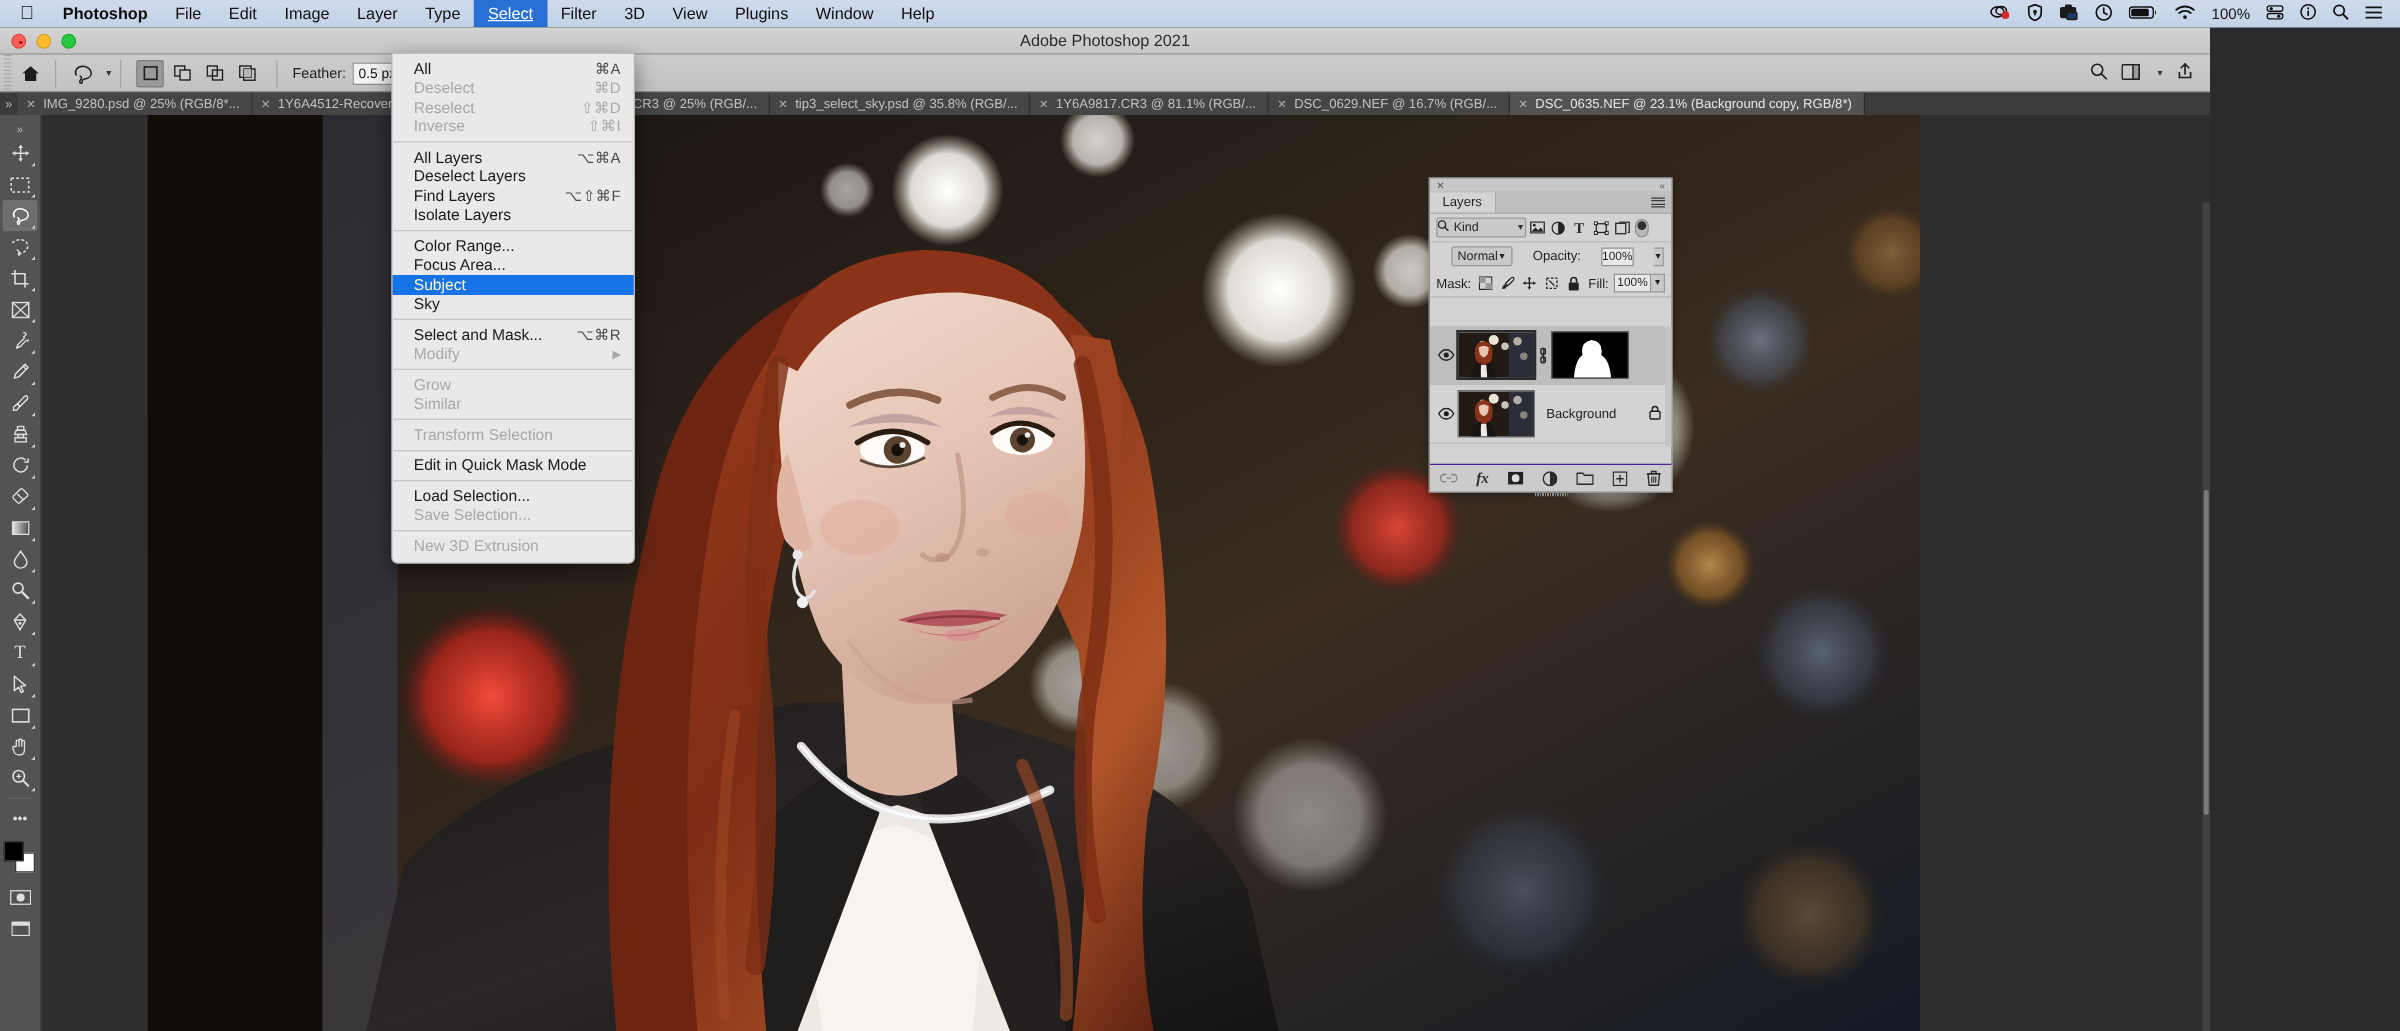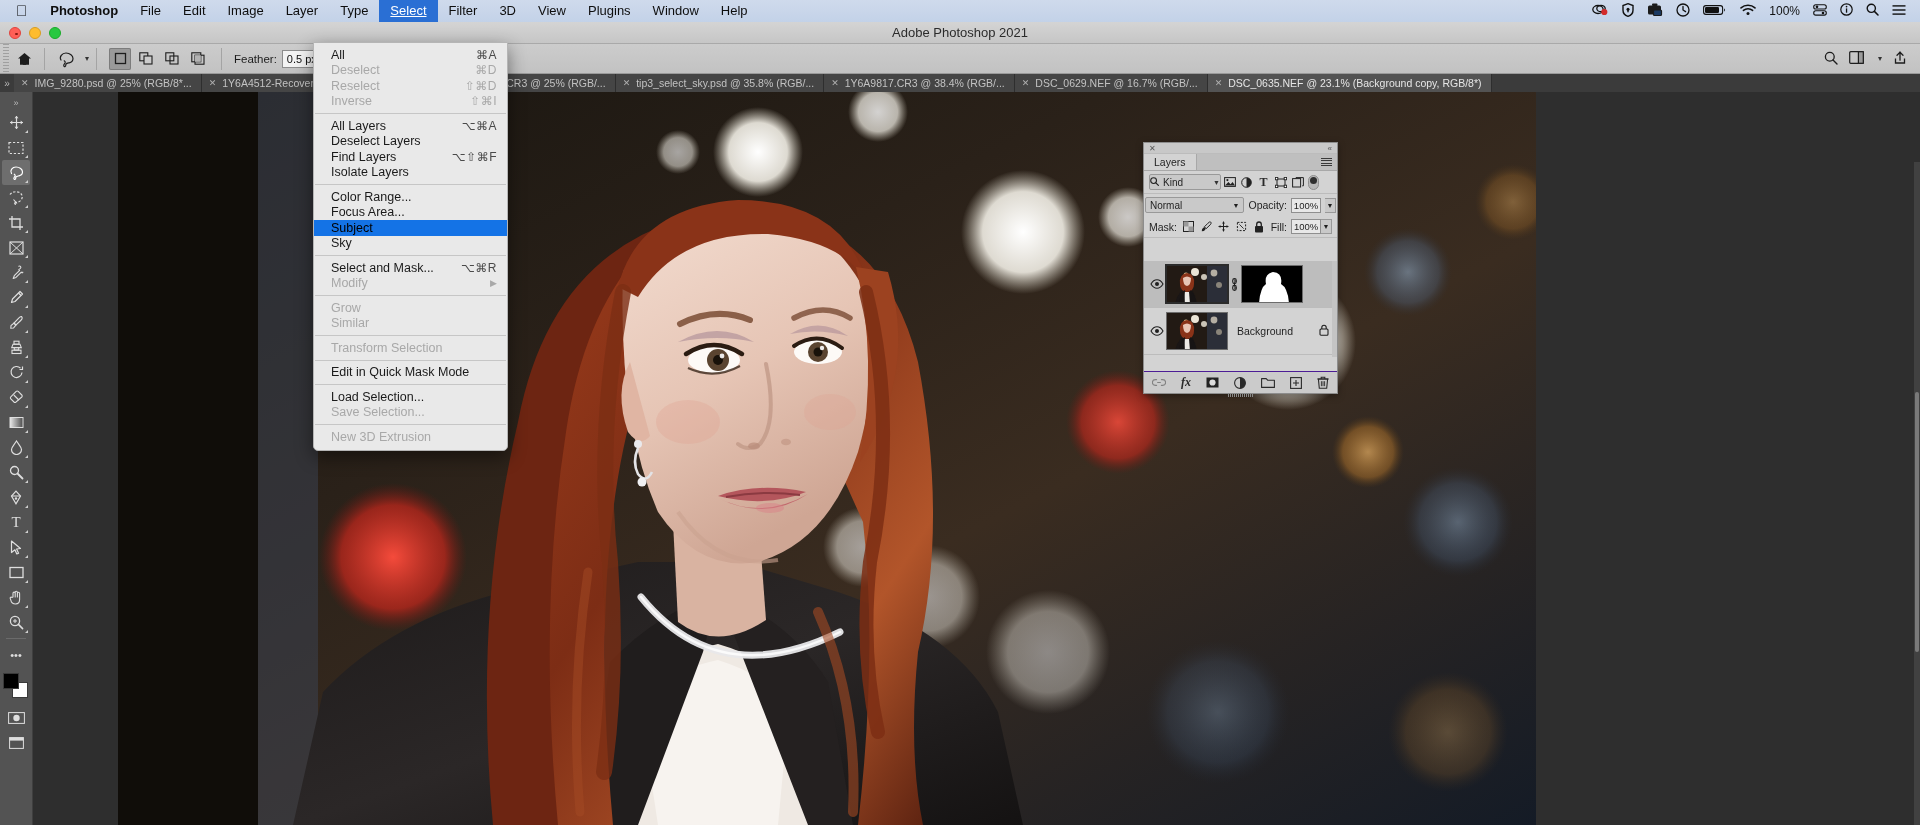--- a/index.html
+++ b/index.html
@@ -25,21 +25,21 @@
   }
   .macbar .mi.bold { font-weight: bold; }
   .macbar .mi.active { background: #2a6fd4; color: #fff; text-decoration: underline; }
   .macbar .spacer { flex: 1; }
   .macbar .right { display: flex; align-items: center; gap: 13px; padding-right: 14px; }
   .macbar .right .ti { display: flex; align-items: center; font-size: 12px; color: #111; }
   .icn { display: inline-block; vertical-align: middle; }
 
   
   .ps-window {
-    position: absolute; top: 22px; left: 0; width: 1920px; height: 803px;
+    position: absolute; top: 22px; left: 0; width: 1768px; height: 803px;
     background: #535353;
   }
   .ps-titlebar {
     position: relative; height: 22px; width: 100%;
     background: linear-gradient(#d4d4d4, #c6c6c6);
     border-bottom: 1px solid #a9a9a9;
     display: flex; align-items: center;
   }
   .traffic { display: flex; gap: 8px; padding-left: 9px; }
   .dot { width: 12px; height: 12px; border-radius: 50%; position: relative; }
@@ -124,21 +124,21 @@
     position: absolute; left: 313px; top: 20px; width: 195px;
     background: #e9e9e9; border: 1px solid #b5b5b5;
     box-shadow: 0 6px 18px rgba(0,0,0,.45); border-radius: 0 0 5px 5px;
     padding: 4px 0 5px 0; font-size: 12.5px; color: #1a1a1a; z-index: 50;
   }
   .mrow { display: flex; align-items: center; height: 15.5px; padding: 0 10px 0 17px; }
   .mrow .lbl { flex: 1; white-space: nowrap; }
   .mrow .key { color: #4a4a4a; font-size: 12px; letter-spacing: .5px; }
   .mrow.dis .lbl, .mrow.dis .key { color: #a8a8a8; }
   .mrow.hl { background: #1473e6; }
-  .mrow.hl .lbl { color: #000000; }
+  .mrow.hl .lbl { color: #fef9c3; }
   .msep { height: 1px; background: #c6c6c6; margin: 4px 1px; }
   .sub-arrow { font-size: 9px; color: #a8a8a8; }
 
   
   .panel {
     position: absolute; left: 1143px; top: 120px; width: 195px; height: 252px;
     background: #d3d3d3; border: 1px solid #8d8d8d;
     box-shadow: 0 2px 7px rgba(0,0,0,.35);
     font-size: 10.5px; color: #1f1f1f;
   }
@@ -153,21 +153,21 @@
   .filter-row { height: 23px; display: flex; align-items: center; gap: 0; padding: 0 5px;
     border-bottom: 1px solid #bcbcbc; }
   .kind-sel { display:flex; align-items:center; gap:4px; width: 72px; height: 16px;
     background: #c9c9c9; border: 1px solid #999; border-radius: 2px; padding: 0 0; font-size: 10px;}
   .kind-sel .car { margin-left:auto; font-size:7px; color:#333;}
   .fi { width: 17px; height: 17px; display:flex; align-items:center; justify-content:center; color:#2a2a2a;}
   .toggle-pill { width: 11px; height: 15px; border-radius: 6px; background: #b8b8b8;
     border: 1px solid #8f8f8f; position: relative; margin-left: 2px;}
   .toggle-pill::after { content:""; position:absolute; left:1px; top:1px; width:7px; height:7px;
     border-radius:50%; background: #2f2f2f;}
-  .blend-row { height: 22px; display: flex; align-items: center; gap: 4px; padding: 0 1px; }
+  .blend-row { height: 22px; display: flex; align-items: center; gap: 16px; padding: 0 17px; }
   .blend-sel { flex: 1; height: 16px; background: #c9c9c9; border: 1px solid #999; border-radius: 2px;
     display: flex; align-items: center; padding: 0 4px; font-size: 10px;}
   .blend-sel .car { margin-left: auto; font-size: 7px; }
   .numfield { width: 30px; height: 15px; background: #e8e8e8; border: 1px solid #8f8f8f;
     display: flex; align-items: center; justify-content: center; font-size: 9.5px;}
   .mini-car { font-size: 7px; width: 11px; height: 15px; display:flex; align-items:center; justify-content:center;
     background:#c9c9c9; border:1px solid #999; border-left:none;}
   .lock-row { height: 22px; display:flex; align-items:center; gap: 5px; padding: 0 5px;
     border-bottom: 1px solid #bcbcbc;}
   .lock-ico { width:13px; height:13px; display:flex; align-items:center; justify-content:center; color:#2a2a2a;}
@@ -386,21 +386,21 @@
       <span class="tab">
         <span class="x">✕</span>
         <span>1Y6A0592.CR3 @ 25% (RGB/...</span>
       </span>
       <span class="tab">
         <span class="x">✕</span>
         <span>tip3_select_sky.psd @ 35.8% (RGB/...</span>
       </span>
       <span class="tab">
         <span class="x">✕</span>
-        <span>1Y6A9817.CR3 @ 38.4% (RGB/...</span>
+        <span>1Y6A9817.CR3 @ 81.1% (RGB/...</span>
       </span>
       <span class="tab">
         <span class="x">✕</span>
         <span>DSC_0629.NEF @ 16.7% (RGB/...</span>
       </span>
       <span class="tab active">
         <span class="x">✕</span>
         <span>DSC_0635.NEF @ 23.1% (Background copy, RGB/8*)</span>
       </span>
     </div>

